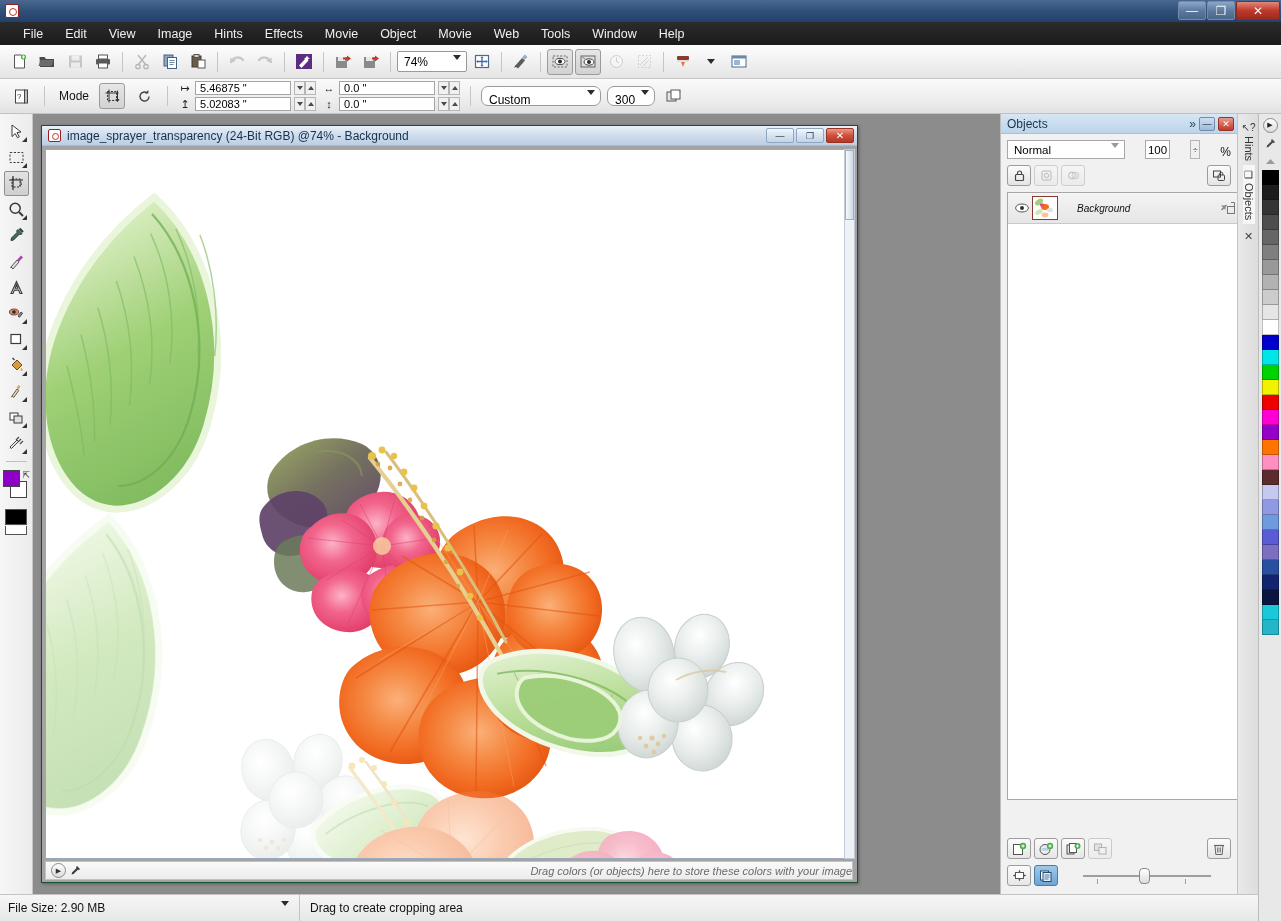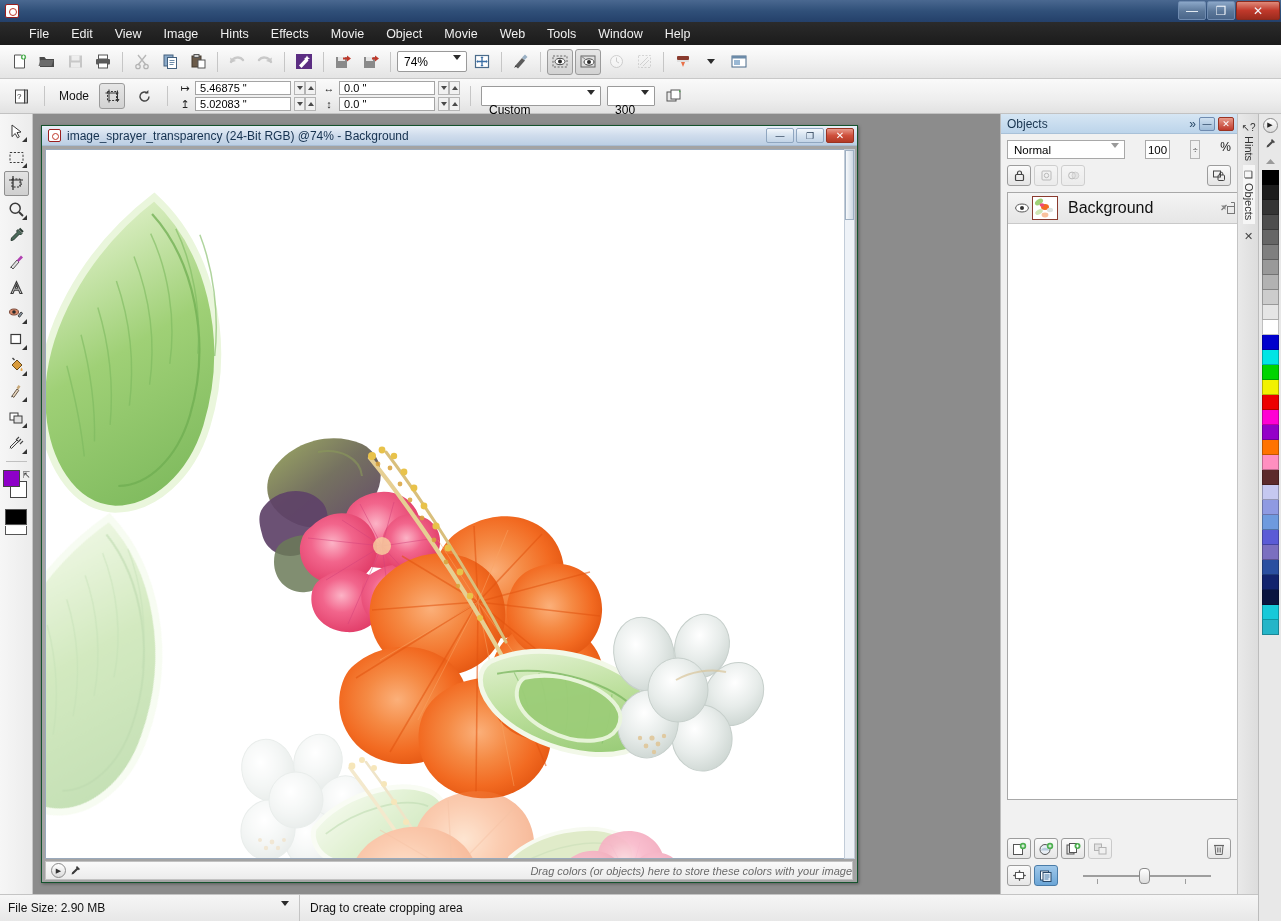--- a/index.html
+++ b/index.html
@@ -42,21 +42,21 @@
     width: 44px;
     background: linear-gradient(180deg,#e08a7a 0%,#c0392b 50%,#9a2b1e 100%);
     border-color: #8d2a1d;
   }
   .tbtn .gl { font-size: 12px; line-height: 1; }
 
   
   .menubar {
     position: absolute; left: 0; top: 22px; width: 1281px; height: 23px;
     background: linear-gradient(180deg,#2b2b2b 0%,#1b1b1b 100%);
-    display: flex; align-items: center; padding-left: 18px;
+    display: flex; align-items: center; padding-left: 12px;
   }
   .menu-item {
     color: #f0f0f0; font-size: 12.5px; padding: 3px 11px; cursor: default;
   }
 
   
   .toolbar {
     position: absolute; left: 0; top: 45px; width: 1281px; height: 34px;
     background: linear-gradient(180deg,#fdfdfd 0%,#f0f0f0 55%,#e4e4e4 100%);
     border-bottom: 1px solid #c8c8c8;
@@ -93,22 +93,22 @@
     font-size: 11px; padding-left: 4px; display: flex; align-items: center;
   }
   .spin-btns { display: flex; }
   .spin-btn {
     width: 11px; height: 14px; border: 1px solid #b5b5b5; background: #f1f1f1;
     display: flex; align-items: center; justify-content: center;
   }
   .caret-u { width:0;height:0;border-left:3px solid transparent;border-right:3px solid transparent;border-bottom:4px solid #4a4a4a; }
   .caret-sd { width:0;height:0;border-left:3px solid transparent;border-right:3px solid transparent;border-top:4px solid #4a4a4a; }
   .combo {
-    height: 20px; background: #fff; border: 1px solid #9a9a9a; border-radius: 1px;
-    display: flex; align-items: flex-start; padding: 16px 20px 0 7px; font-size: 12px;
+    height: 20px; background: #fff; border: 1px solid #9a9a9a; border-radius: 7px;
+    display: flex; align-items: center; padding: 8px 20px 0 7px; font-size: 12px;
     position: relative;
   }
   .combo .arw { position: absolute; right: 5px; top: 8px; }
 
   
   .toolbox {
     position: absolute; left: 0; top: 114px; width: 33px; height: 780px;
     background: linear-gradient(90deg,#f6f6f6 0%,#ececec 100%);
     border-right: 1px solid #c6c6c6;
     display: flex; flex-direction: column; align-items: center; padding-top: 5px; gap: 1px;
@@ -197,21 +197,21 @@
   .docker-title { font-size: 12px; color: #18344f; }
   .docker-hbtns { margin-left: auto; display: flex; align-items: center; gap: 3px; padding-right: 3px; }
   .chev { font-size: 12px; color: #1f3f5f; }
   .dkbtn {
     width: 16px; height: 14px; border: 1px solid #6f8bb0; border-radius: 2px;
     background: linear-gradient(180deg,#cfe0f0,#9fbcd8); display:flex;align-items:center;justify-content:center;
     font-size: 9px; color:#15314f;
   }
   .dkbtn.close { background: linear-gradient(180deg,#e79a8b,#c0392b); border-color:#9a3322; color:#fff; }
   .docker-body { width: 236px; padding: 6px 6px 0 6px; }
-  .blend-row { display: flex; align-items: flex-start; gap: 20px; margin-bottom: 6px; }
+  .blend-row { display: flex; align-items: flex-end; gap: 20px; margin-bottom: 6px; }
   .blend-combo {
     width: 158px; height: 19px; background: #fff; border: 1px solid #a8a8a8;
     display: flex; align-items: center; padding-left: 6px; font-size: 11.5px; position: relative;
   }
   .blend-combo .arw { position:absolute; right:5px; top:7px; }
   .opac-fld {
     width: 34px; height: 19px; background: #fff; border: 1px solid #a8a8a8;
     display: flex; align-items: center; justify-content: center; font-size: 11.5px;
   }
   .opac-spin { width: 13px; height: 19px; border: 1px solid #b5b5b5; background: #f0f0f0;
@@ -232,21 +232,21 @@
   .objrow {
     height: 31px; display: flex; align-items: center;
     background: linear-gradient(180deg,#f4f4f4,#e6e6e6);
     border-bottom: 1px solid #c9c9c9; padding-left: 4px;
   }
   .eye { width: 20px; display: flex; align-items: center; justify-content: center; }
   .thumb {
     width: 26px; height: 24px; border: 1px solid #8a3b2e; background: #fff;
     margin-right: 10px; position: relative; overflow: hidden;
   }
-  .objname { font-size: 16px; color: #111; }
+  .objname { font-style: italic; font-size: 10px; color: #111; margin-left: 9px; }
   .objbtn-r { margin-left: auto; margin-right: 6px; }
   .docker-foot { position: absolute; left: 0; bottom: 8px; width: 236px; padding: 0 6px; }
   .foot-row1 { display: flex; align-items: center; gap: 3px; margin-bottom: 6px; }
   .fbtn {
     width: 24px; height: 21px; border: 1px solid #9c9c9c; border-radius: 3px;
     background: linear-gradient(180deg,#fbfbfb,#e6e6e6);
     display: flex; align-items: center; justify-content: center;
   }
   .fbtn.dim { opacity: .45; }
   .fbtn.on { background: linear-gradient(180deg,#9fc8ea,#6ba5d6); border-color:#4a7ca8; }

